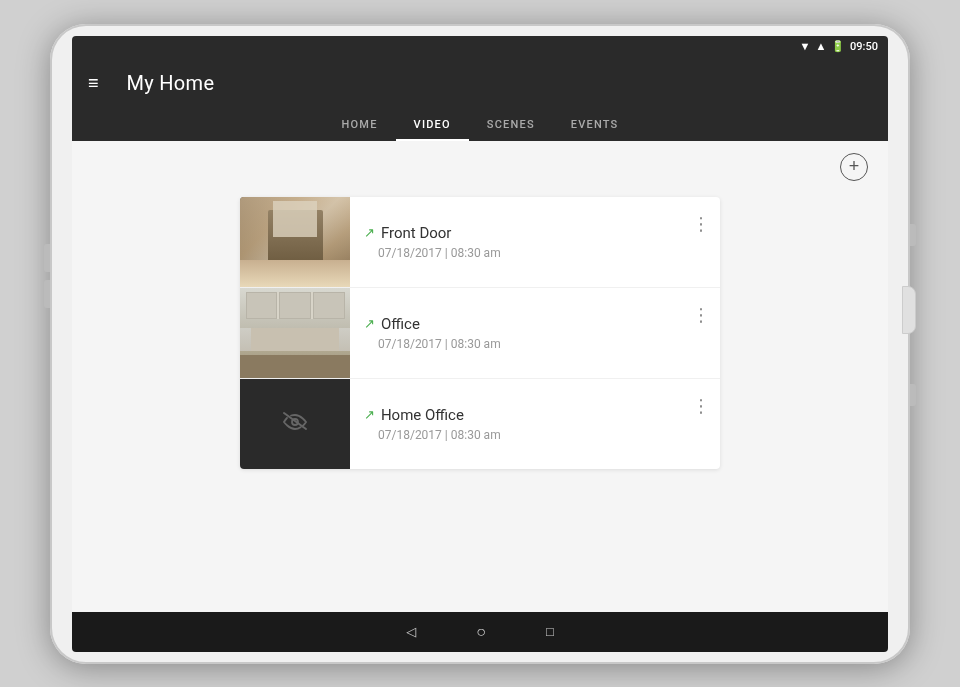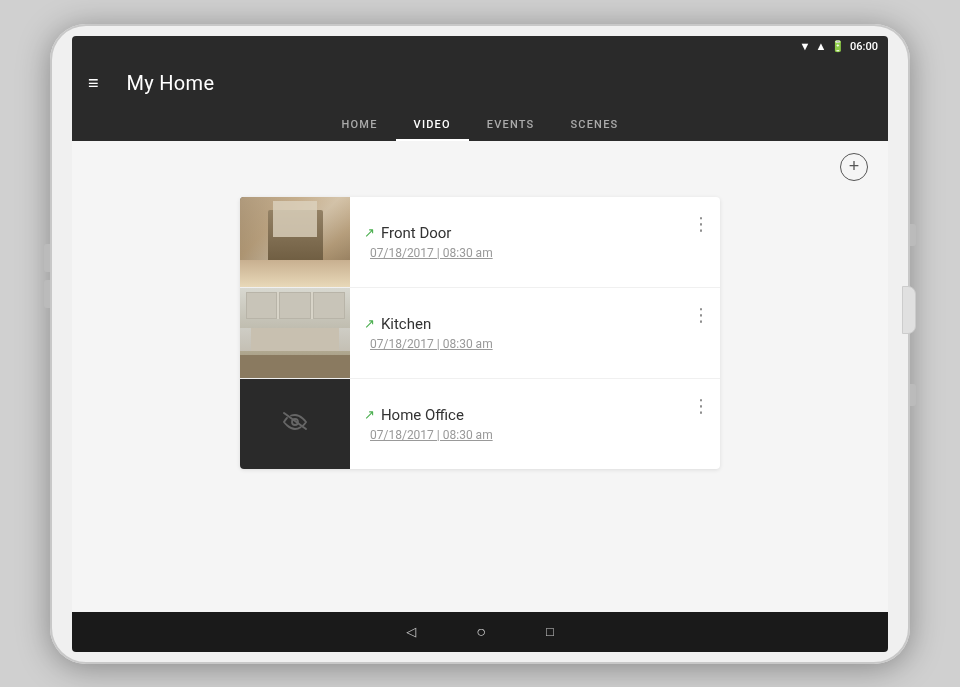--- a/index.html
+++ b/index.html
@@ -371,22 +371,21 @@
     }
     .camera-name {
       font-size: 15px;
       color: #333;
       font-weight: 400;
       text-align: right;
     }
     .camera-date {
       font-size: 12px;
       color: #999;
-      margin-left: 6px;
-      text-decoration: underline;
+      margin-left: 14px;
     }
     .more-button {
       padding: 8px 10px;
       cursor: pointer;
       color: #888;
       font-size: 18px;
       align-self: flex-start;
       margin-top: 8px;
       background: none;
       border: none;
@@ -439,34 +438,34 @@
     <div class="right-icon"></div>
   </div>
 
   <div class="screen">
 
     <div class="status-bar">
       <div class="status-icons">
         <span class="wifi-icon">▼</span>
         <span class="signal-icon">▲</span>
         <span class="battery-icon">🔋</span>
-        <span class="status-time">06:00</span>
+        <span class="status-time">09:50</span>
       </div>
     </div>
 
     <div class="app-header">
       <span class="hamburger-icon">≡</span>
       <span class="app-title">My Home</span>
     </div>
 
     <div class="nav-tabs">
       <div class="nav-tab">HOME</div>
       <div class="nav-tab active">VIDEO</div>
+      <div class="nav-tab">SCENES</div>
       <div class="nav-tab">EVENTS</div>
-      <div class="nav-tab">SCENES</div>
     </div>
 
     <div class="content">
 
       <button class="add-button">+</button>
 
       <div class="camera-list">
 
         <div class="camera-item">
           <div class="camera-thumbnail">
@@ -493,21 +492,21 @@
                 <div class="cabinet-door"></div>
                 <div class="cabinet-door"></div>
               </div>
               <div class="floor-k"></div>
               <div class="counter"></div>
             </div>
           </div>
           <div class="camera-info">
             <div class="camera-name-row">
               <span class="signal-dot">↗</span>
-              <span class="camera-name">Kitchen</span>
+              <span class="camera-name">Office</span>
             </div>
             <span class="camera-date">07/18/2017 | 08:30 am</span>
           </div>
           <button class="more-button">⋮</button>
         </div>
 
         <div class="camera-item">
           <div class="camera-thumbnail">
             <div class="thumb-offline">
               <span class="eye-slash-icon">

